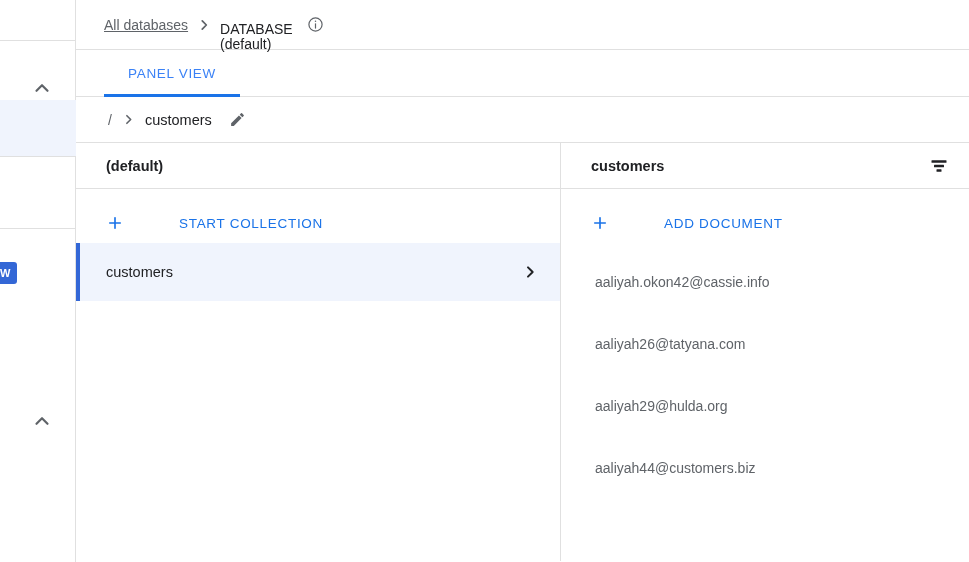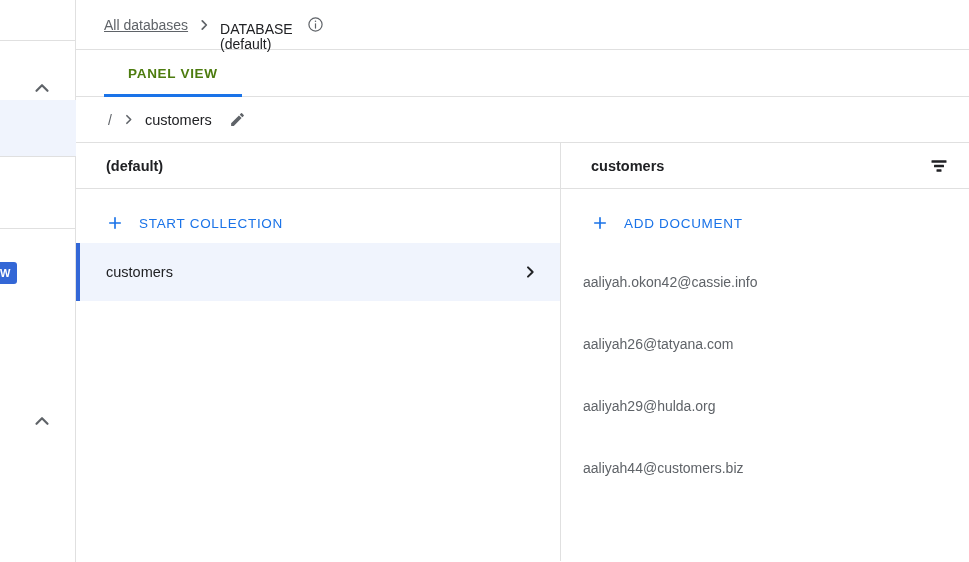--- a/index.html
+++ b/index.html
@@ -130,22 +130,21 @@
     font-size: 13.5px;
     letter-spacing: 0.7px;
     font-weight: 500;
     color: #5f6368;
     padding: 0 24px;
     cursor: pointer;
     position: relative;
     box-sizing: border-box;
   }
   .tab.active {
-    color: #4d7c0f;
-    font-weight: bold;
+    color: #3b82f6;
   }
   .tab.active::after {
     content: "";
     position: absolute;
     left: 0;
     right: 0;
     bottom: -1px;
     height: 3px;
     background: #1a73e8;
   }
@@ -230,20 +229,21 @@
   }
   .filter-icon svg { width: 20px; height: 20px; display: block; }
 
   .panel-action {
     display: flex;
     align-items: center;
     height: 40px;
     padding-left: 30px;
     margin-top: 14px;
     cursor: pointer;
+    gap: 40px;
   }
   .panel-action .plus {
     width: 18px;
     height: 18px;
     color: #1a73e8;
     margin-right: 15px;
     display: flex;
     align-items: center;
   }
   .panel-action .plus svg { width: 18px; height: 18px; display: block; }
@@ -289,21 +289,21 @@
   }
   .row-chevron svg { width: 16px; height: 16px; display: block; }
 
   .doc-list {
     padding-top: 8px;
   }
   .doc-row {
     height: 62px;
     display: flex;
     align-items: center;
-    padding-left: 22px;
+    padding-left: 34px;
     font-size: 14px;
     color: #5f6368;
     cursor: pointer;
     box-sizing: border-box;
   }
 </style>
 </head>
 <body>
 
 <div id="left-rail">

